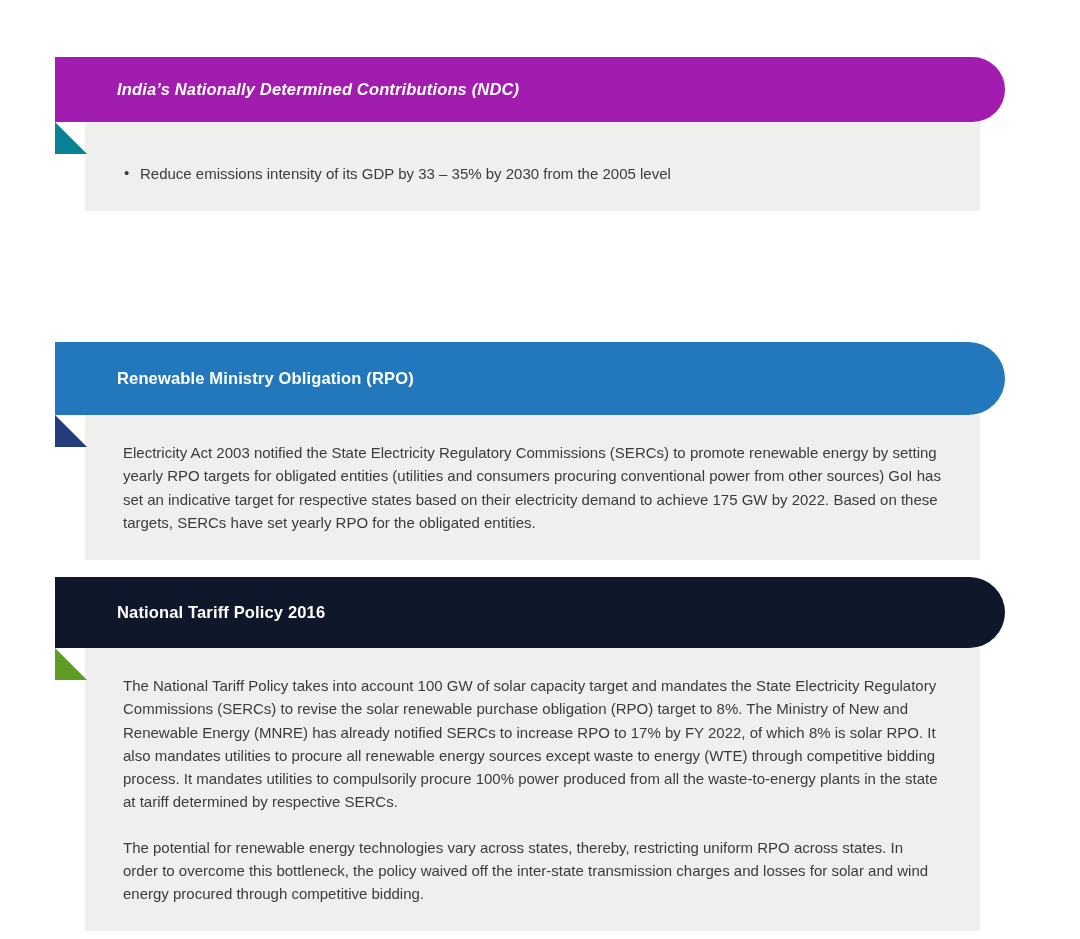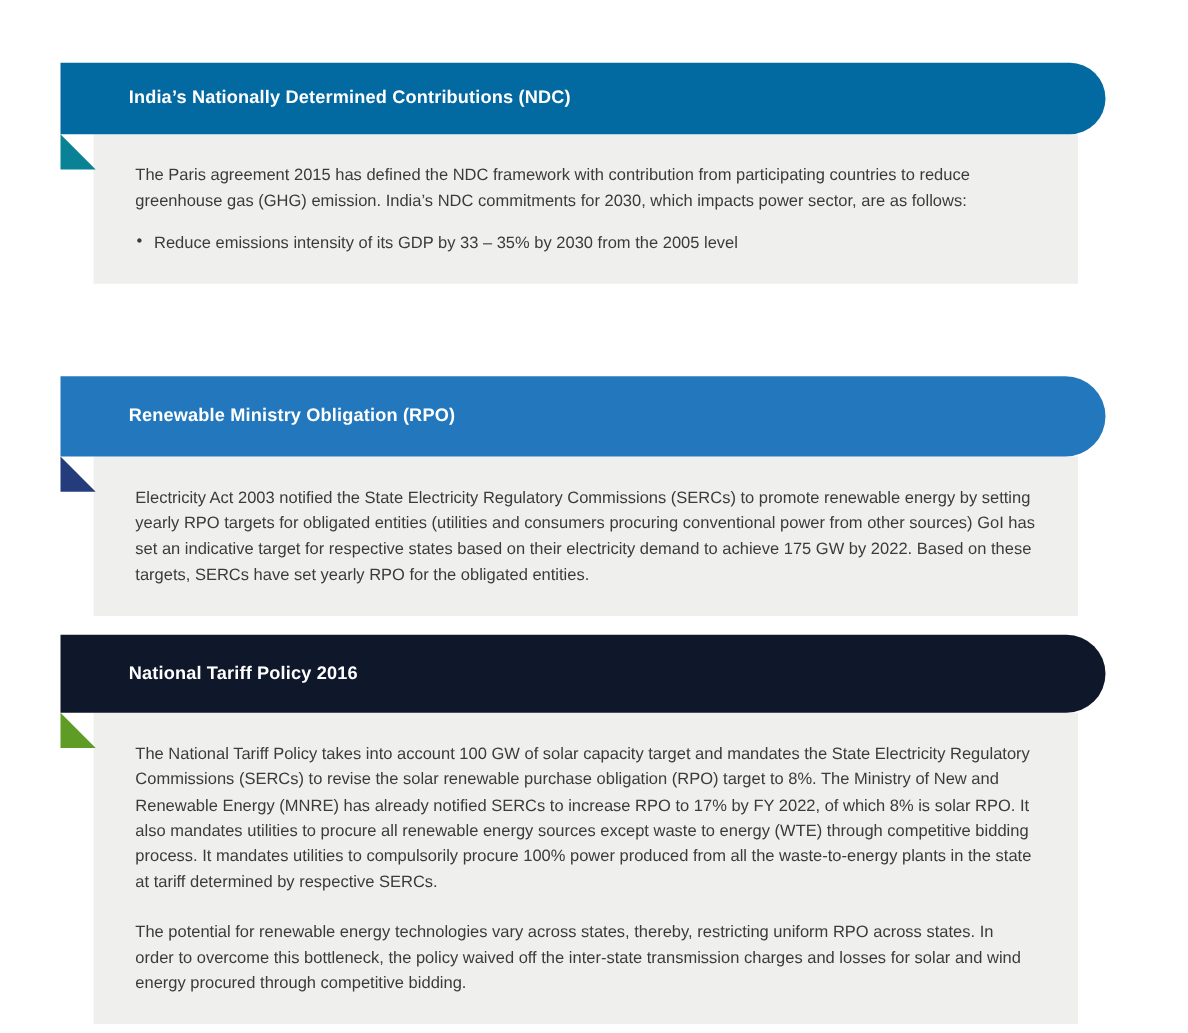--- a/index.html
+++ b/index.html
@@ -105,21 +105,21 @@
     top: -1px;
     font-size: 15px;
     color: #3b3b3b;
   }
 
   
   #section-ndc  { top: 57px; }
   #section-rpo  { top: 342px; }
   #section-ntp  { top: 577px; }
 
-  #section-ndc .card-header { background: #0369a1; }
+  #section-ndc .card-header { background: #a21caf; font-style: italic; }
   #section-ndc .fold        { border-left-color: #0a8296; }
 
   #section-rpo .card-header { background: #2378bd; }
   #section-rpo .fold        { border-left-color: #243c7c; }
 
   #section-ntp .card-header { background: #0f172a; }
   #section-ntp .fold        { border-left-color: #5f9c25; }
 
   #section-rpo .card-header { height: 73px; }
   #section-ntp .card-header { height: 71px; }
@@ -130,21 +130,20 @@
 <body>
 
 <div class="page">
 
   <div class="card" id="section-ndc">
     <div class="card-header">
       <span class="card-title">India’s Nationally Determined Contributions (NDC)</span>
     </div>
     <div class="fold"></div>
     <div class="card-body">
-      <p>The Paris agreement 2015 has defined the NDC framework with contribution from participating countries to reduce greenhouse gas (GHG) emission. India’s NDC commitments for 2030, which impacts power sector, are as follows:</p>
       <ul class="bullets">
         <li>Reduce emissions intensity of its GDP by 33 – 35% by 2030 from the 2005 level</li>
       </ul>
     </div>
   </div>
 
   <div class="card" id="section-rpo">
     <div class="card-header">
       <span class="card-title">Renewable Ministry Obligation (RPO)</span>
     </div>

